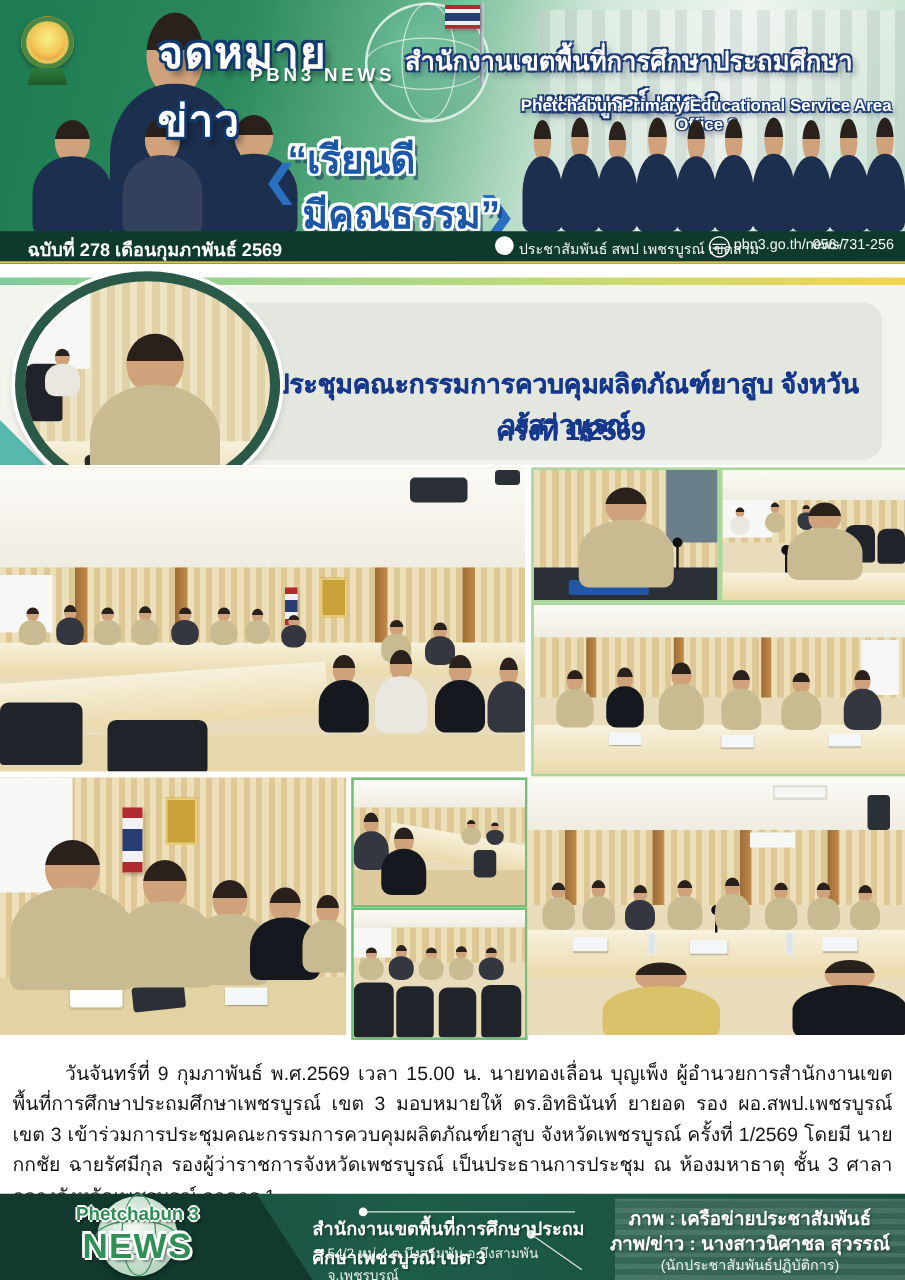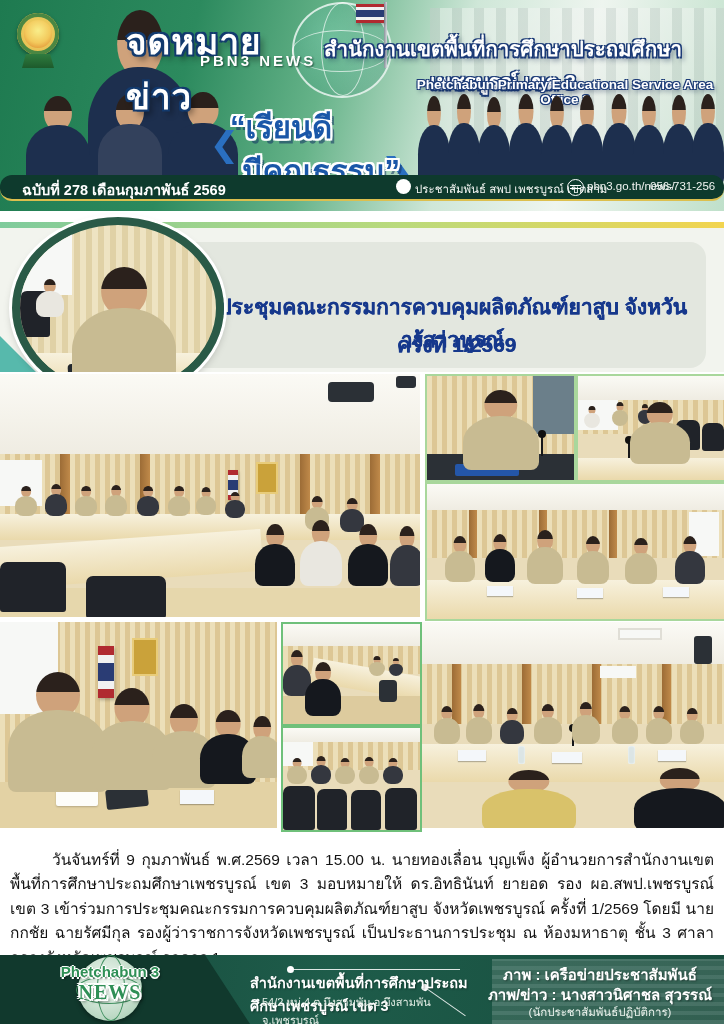--- a/index.html
+++ b/index.html
@@ -90,22 +90,22 @@
   .fpanel{background:#11392d;clip-path:polygon(0 0,82% 0,100% 100%,0 100%);}
   .fbldg{opacity:.22;background:
      repeating-linear-gradient(0deg,rgba(255,255,255,.8) 0 4px,rgba(120,140,130,.4) 4px 9px),
      linear-gradient(#cfd8d2,#9fb3a8);}
   .cline{border-top:1.3px solid rgba(255,255,255,.85);}
   .cline::before{content:"";position:absolute;left:-3px;top:-4px;width:7px;height:7px;border-radius:50%;background:#fff;}
   .fglobe{border-radius:50%;background:radial-gradient(circle at 45% 40%,#f4faf5,#b9d7c2 70%,#8fbc9e);box-shadow:0 2px 5px rgba(0,0,0,.4);}
   .fglobe i{position:absolute;border:1.5px solid #3f8f5f;border-radius:50%;}
   .flogo1{color:#2f8f56;font-weight:bold;font-size:15px;
      text-shadow:-1.5px 0 #fff,1.5px 0 #fff,0 -1.5px #fff,0 1.5px #fff,2px 2px 2px rgba(0,0,0,.5);}
-  .flogo2{color:#2f8f56;font-weight:bold;font-size:20px;letter-spacing:1px;
-     text-shadow:-2px 0 #fff,2px 0 #fff,0 -2px #fff,0 2px #fff,-2px -2px #fff,2px 2px #fff,3px 3px 3px rgba(0,0,0,.55);font-family:Liberation Serif, serif;}
+  .flogo2{color:#2f8f56;font-weight:bold;font-size:28px;letter-spacing:1px;
+     text-shadow:-2px 0 #fff,2px 0 #fff,0 -2px #fff,0 2px #fff,-2px -2px #fff,2px 2px #fff,3px 3px 3px rgba(0,0,0,.55);}
   .faddr1{font-weight:bold;font-size:14.5px;text-shadow:1px 1px 2px rgba(0,0,0,.4);}
   .faddr2{font-size:11px;color:#e3ede5;}
   .fcred{font-weight:bold;font-size:15px;text-shadow:1px 1px 2px rgba(0,0,0,.4);}
   .fcred2{font-size:11.5px;color:#eaf2ec;}
 </style>
 </head>
 <body>
 
 <div class="page">
 
@@ -191,21 +191,21 @@
         </i>
       </div>
 
     <div class="abs" style="left:208px;top:112px;width:210px;height:96px;">
       <b class="abs arrowL" style="left:0;top:18px;width:26px;height:34px;"></b>
       <b class="abs arrowR" style="left:178px;top:44px;width:30px;height:38px;"></b>
       <div class="abs slog" style="left:34px;top:44px;">มีคุณธรรม”</div>
       <div class="abs slog" style="left:22px;top:0;">“เรียนดี</div>
     </div>
 
-    <div class="abs issuebar" style="left:0;top:175px;width:724px;height:24px;border-radius:12px;">
+    <div class="abs issuebar" style="left:0;top:185px;width:724px;height:24px;">
       <span class="abs issue-txt" style="left:22px;top:3px;">ฉบับที่ 278 เดือนกุมภาพันธ์ 2569</span>
       <span class="abs fb" style="left:396px;top:4px;"></span>
       <span class="abs contact" style="left:415px;top:5px;">ประชาสัมพันธ์ สพป เพชรบูรณ์ เขตสาม</span>
       <span class="abs www" style="left:567px;top:4px;"></span>
       <span class="abs contact" style="left:587px;top:5px;">pbn3.go.th/news/</span>
       <span class="abs contact" style="left:650px;top:5px;">056-731-256</span>
     </div>
 
   </div>
   <div class="abs strip2" style="left:0;top:222px;width:724px;height:6px;"></div>

